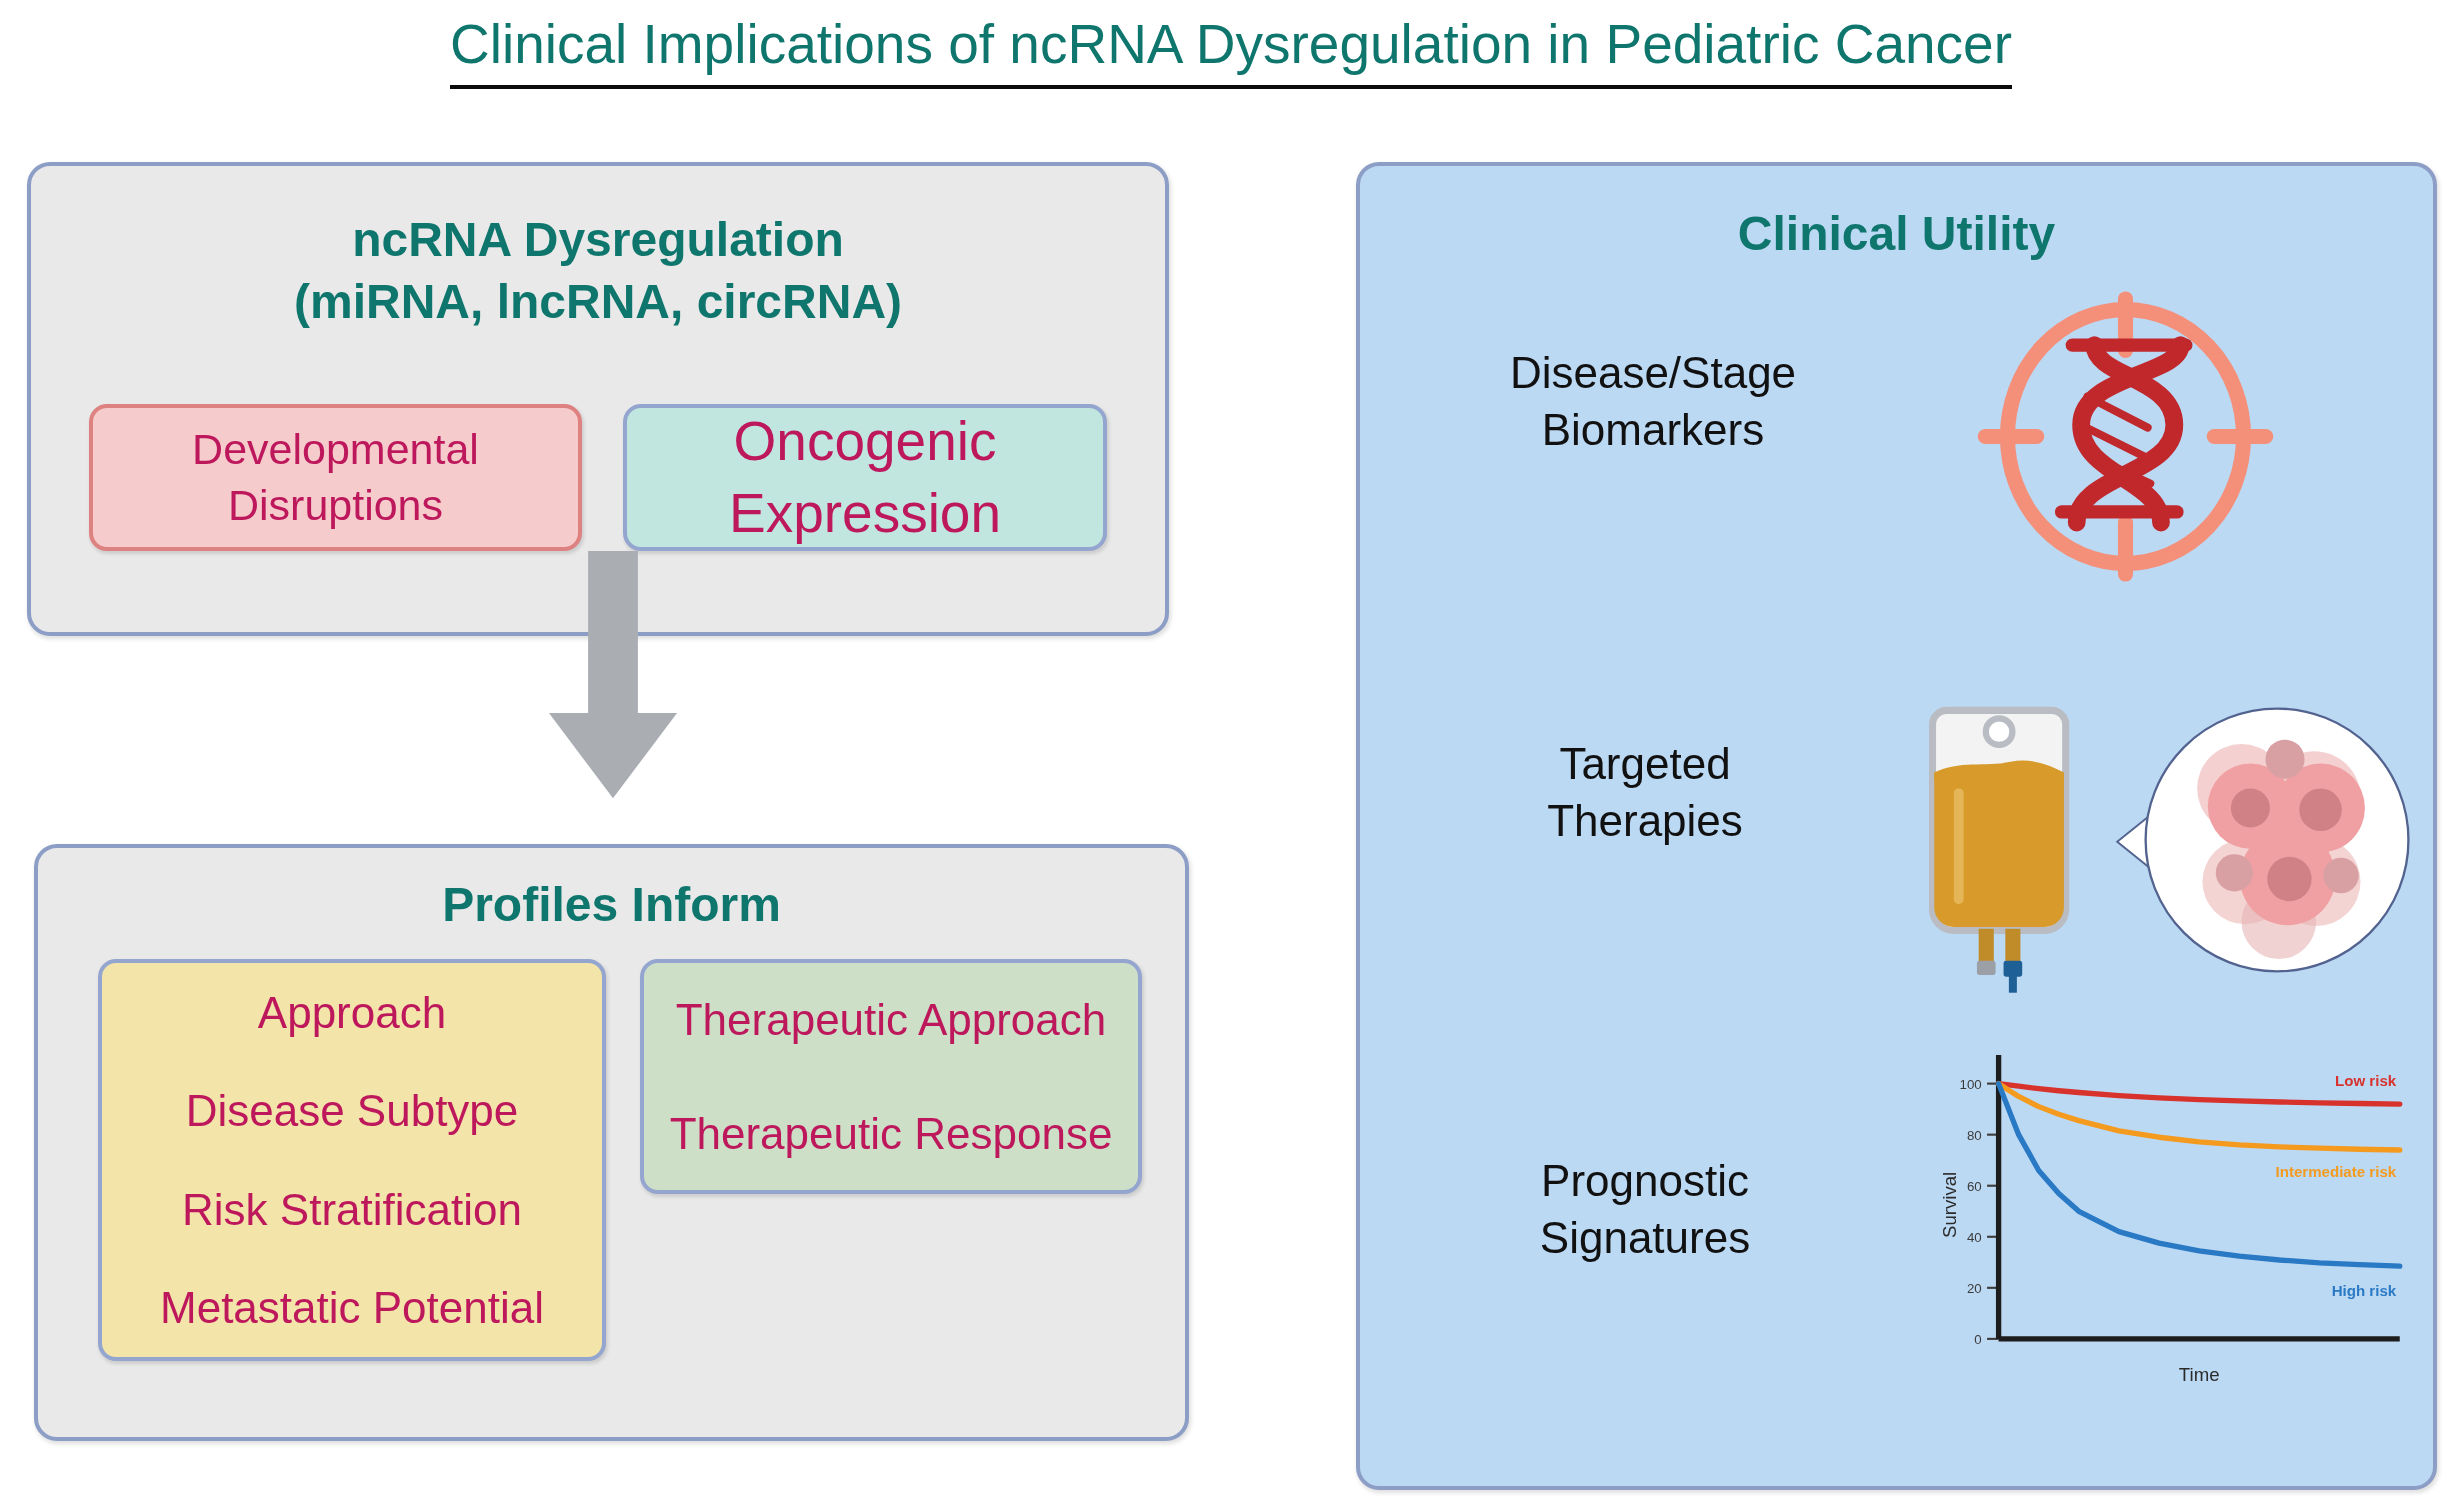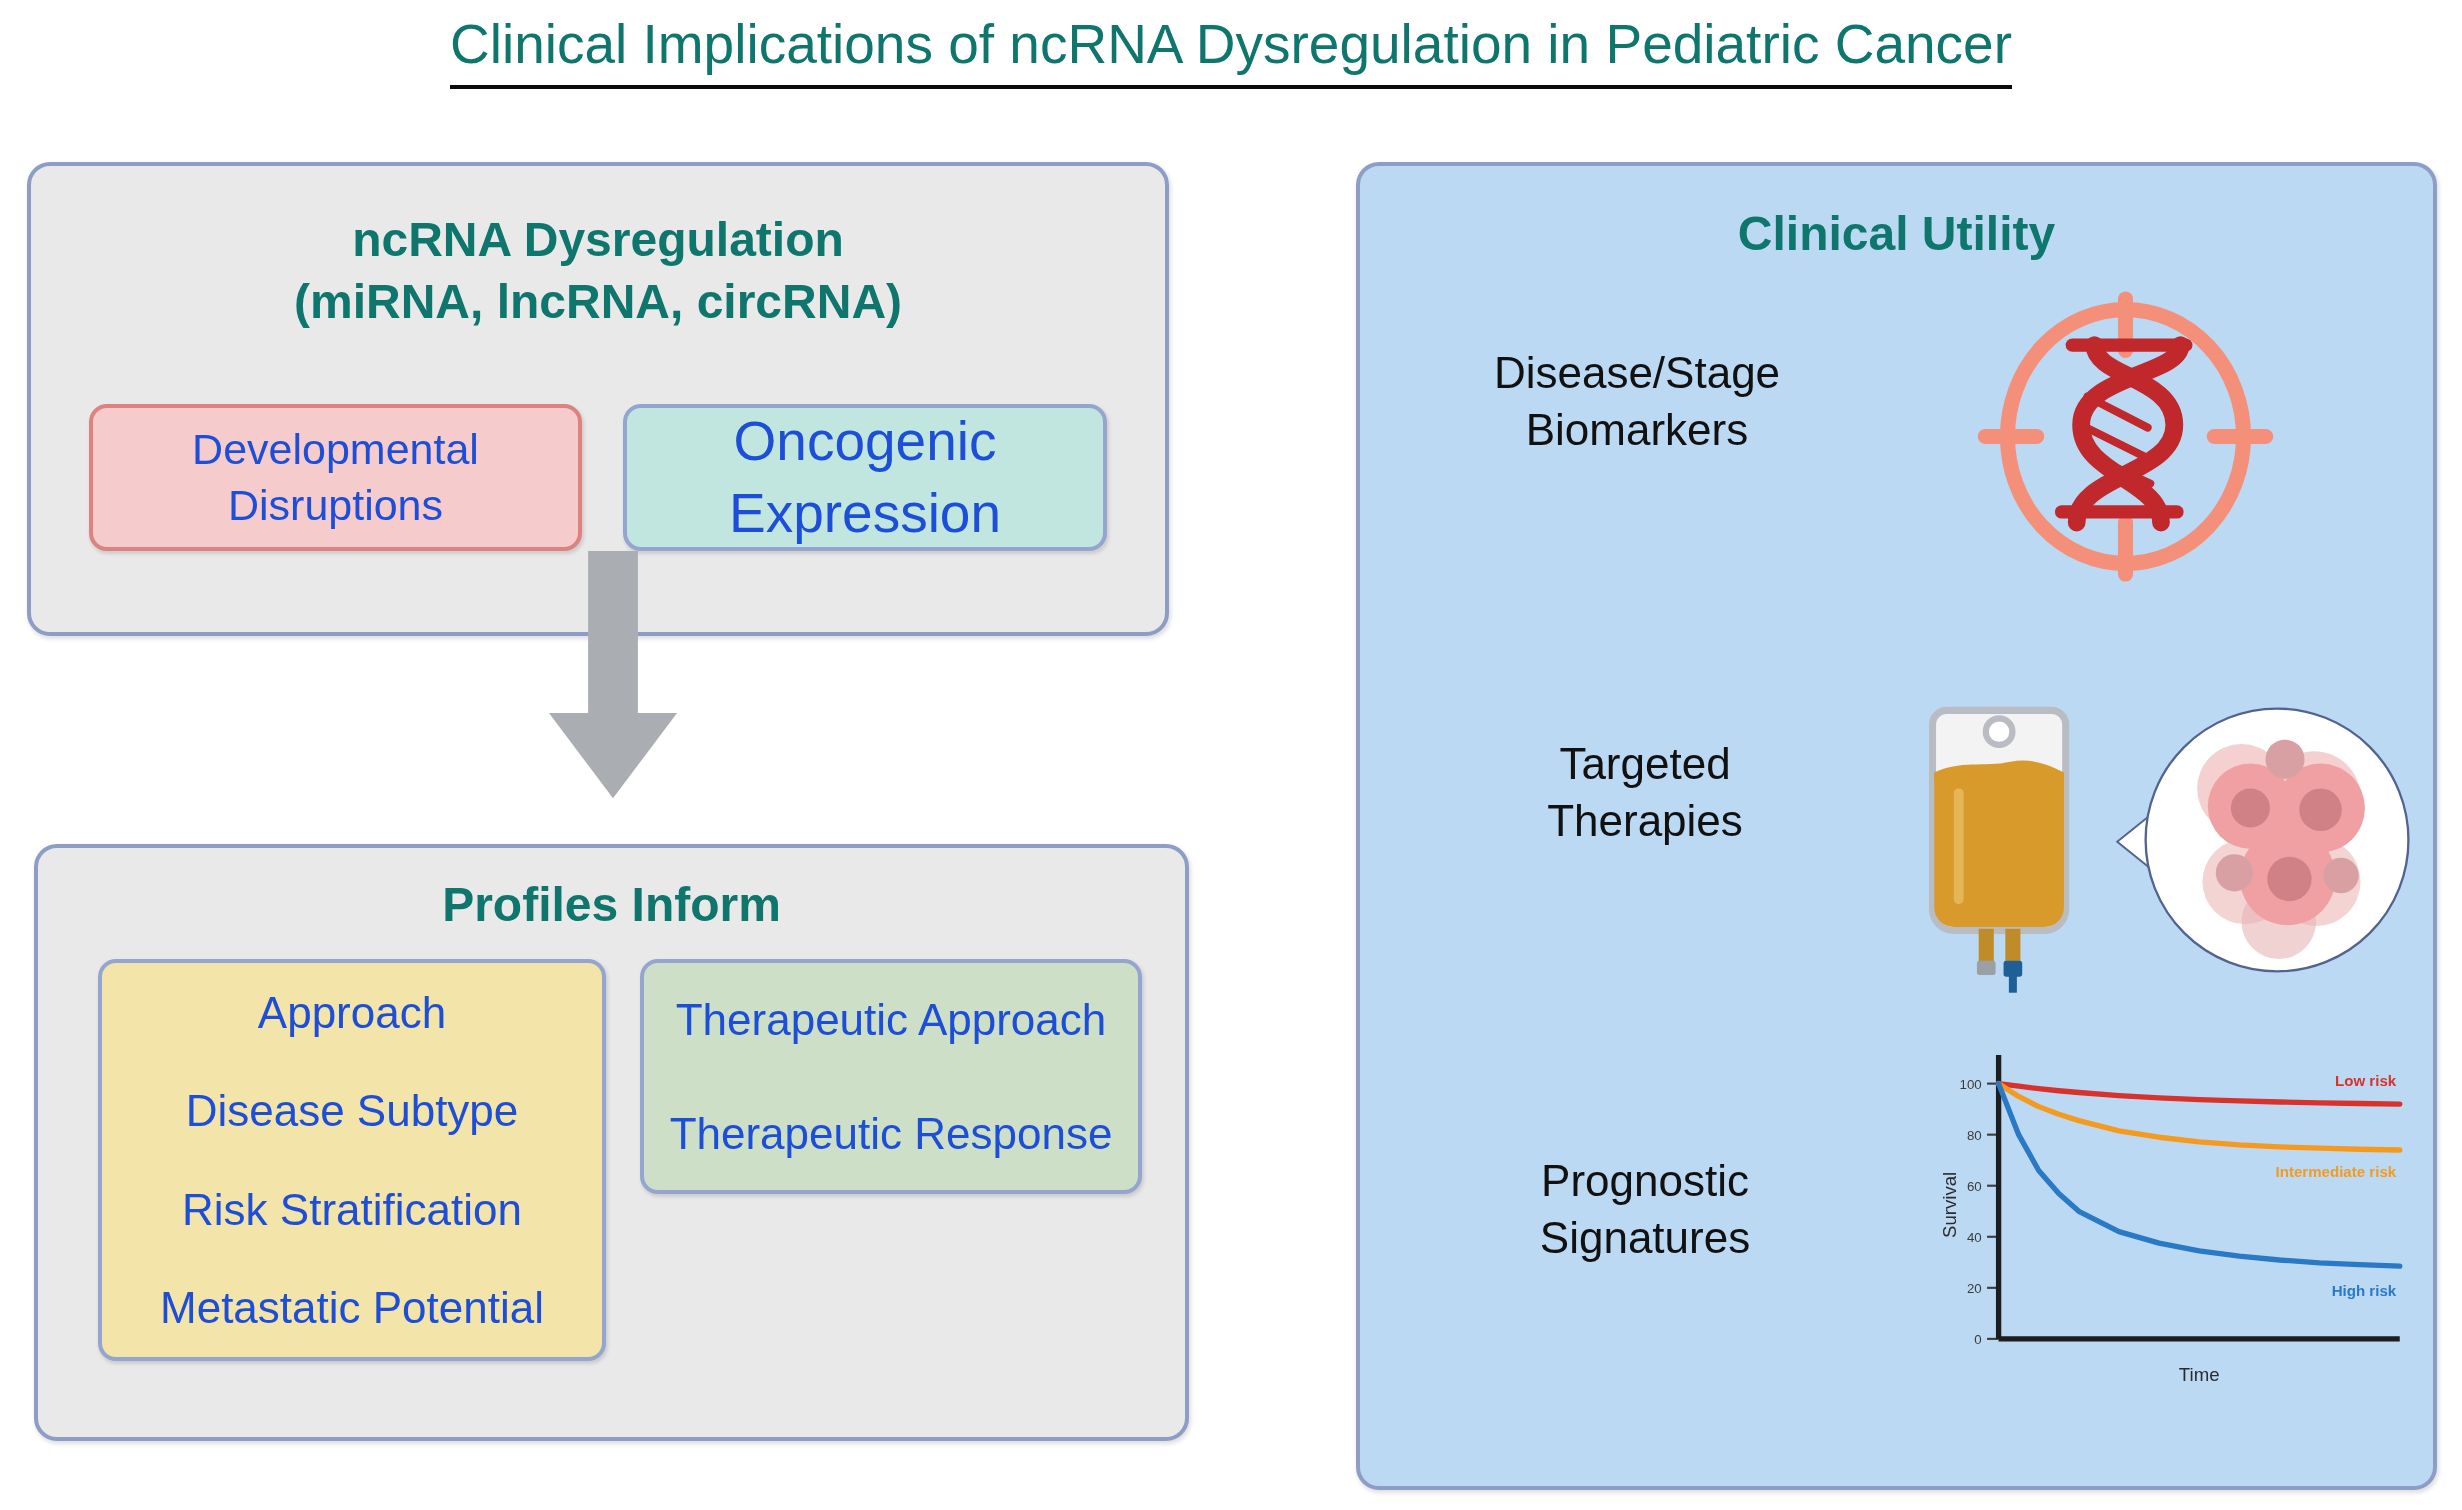--- a/index.html
+++ b/index.html
@@ -29,21 +29,21 @@
 
   .panel-heading{
     position:absolute;left:0;width:100%;text-align:center;
     font-weight:bold;color:#0f766e;white-space:nowrap;
   }
 
   
   .chip{
     position:absolute;box-sizing:border-box;border-radius:18px;
     display:flex;flex-direction:column;align-items:center;justify-content:center;
-    text-align:center;color:#1d4ed8;
+    text-align:center;color:#be185d;
     box-shadow:1.8px 2.7px 3.6px rgba(0,0,0,.12);
   }
   .chip .ln{display:block;line-height:1.30;white-space:nowrap;}
 
   .chip-pink   {background:#f6cbcb;border:4.4px solid #de8181;}
   .chip-teal   {background:#c1e6e0;border:4.4px solid #94a6cf;}
   .chip-yellow {background:#f3e4aa;border:4.4px solid #94a6cf;}
   .chip-green  {background:#cddfc6;border:4.4px solid #94a6cf;}
 
   
@@ -105,21 +105,21 @@
   <div class="chip chip-green" style="left:602px;top:111px;width:502px;height:235px;font-size:44px;justify-content:space-around;">
     <span class="ln">Therapeutic Approach</span>
     <span class="ln">Therapeutic Response</span>
   </div>
 </div>
 
 <div class="panel blue-panel" style="left:1356px;top:162px;width:1081px;height:1328px;">
 
   <div class="panel-heading" style="top:40px;font-size:48px;">Clinical Utility</div>
 
-  <div class="util-label" style="left:28px;top:178px;width:498px;">
+  <div class="util-label" style="left:44px;top:178px;width:498px;">
     <div>Disease/Stage</div>
     <div>Biomarkers</div>
   </div>
 
   <svg class="util-art" style="left:588px;top:124px;" width="355" height="293" viewBox="0 0 400 330">
     <g stroke="#f4907a" stroke-width="17" fill="none" stroke-linecap="round">
       <ellipse cx="200" cy="165" rx="133" ry="143"></ellipse>
       <line x1="200" y1="10" x2="200" y2="68"></line>
       <line x1="200" y1="262" x2="200" y2="320"></line>
       <line x1="42" y1="165" x2="100" y2="165"></line>

